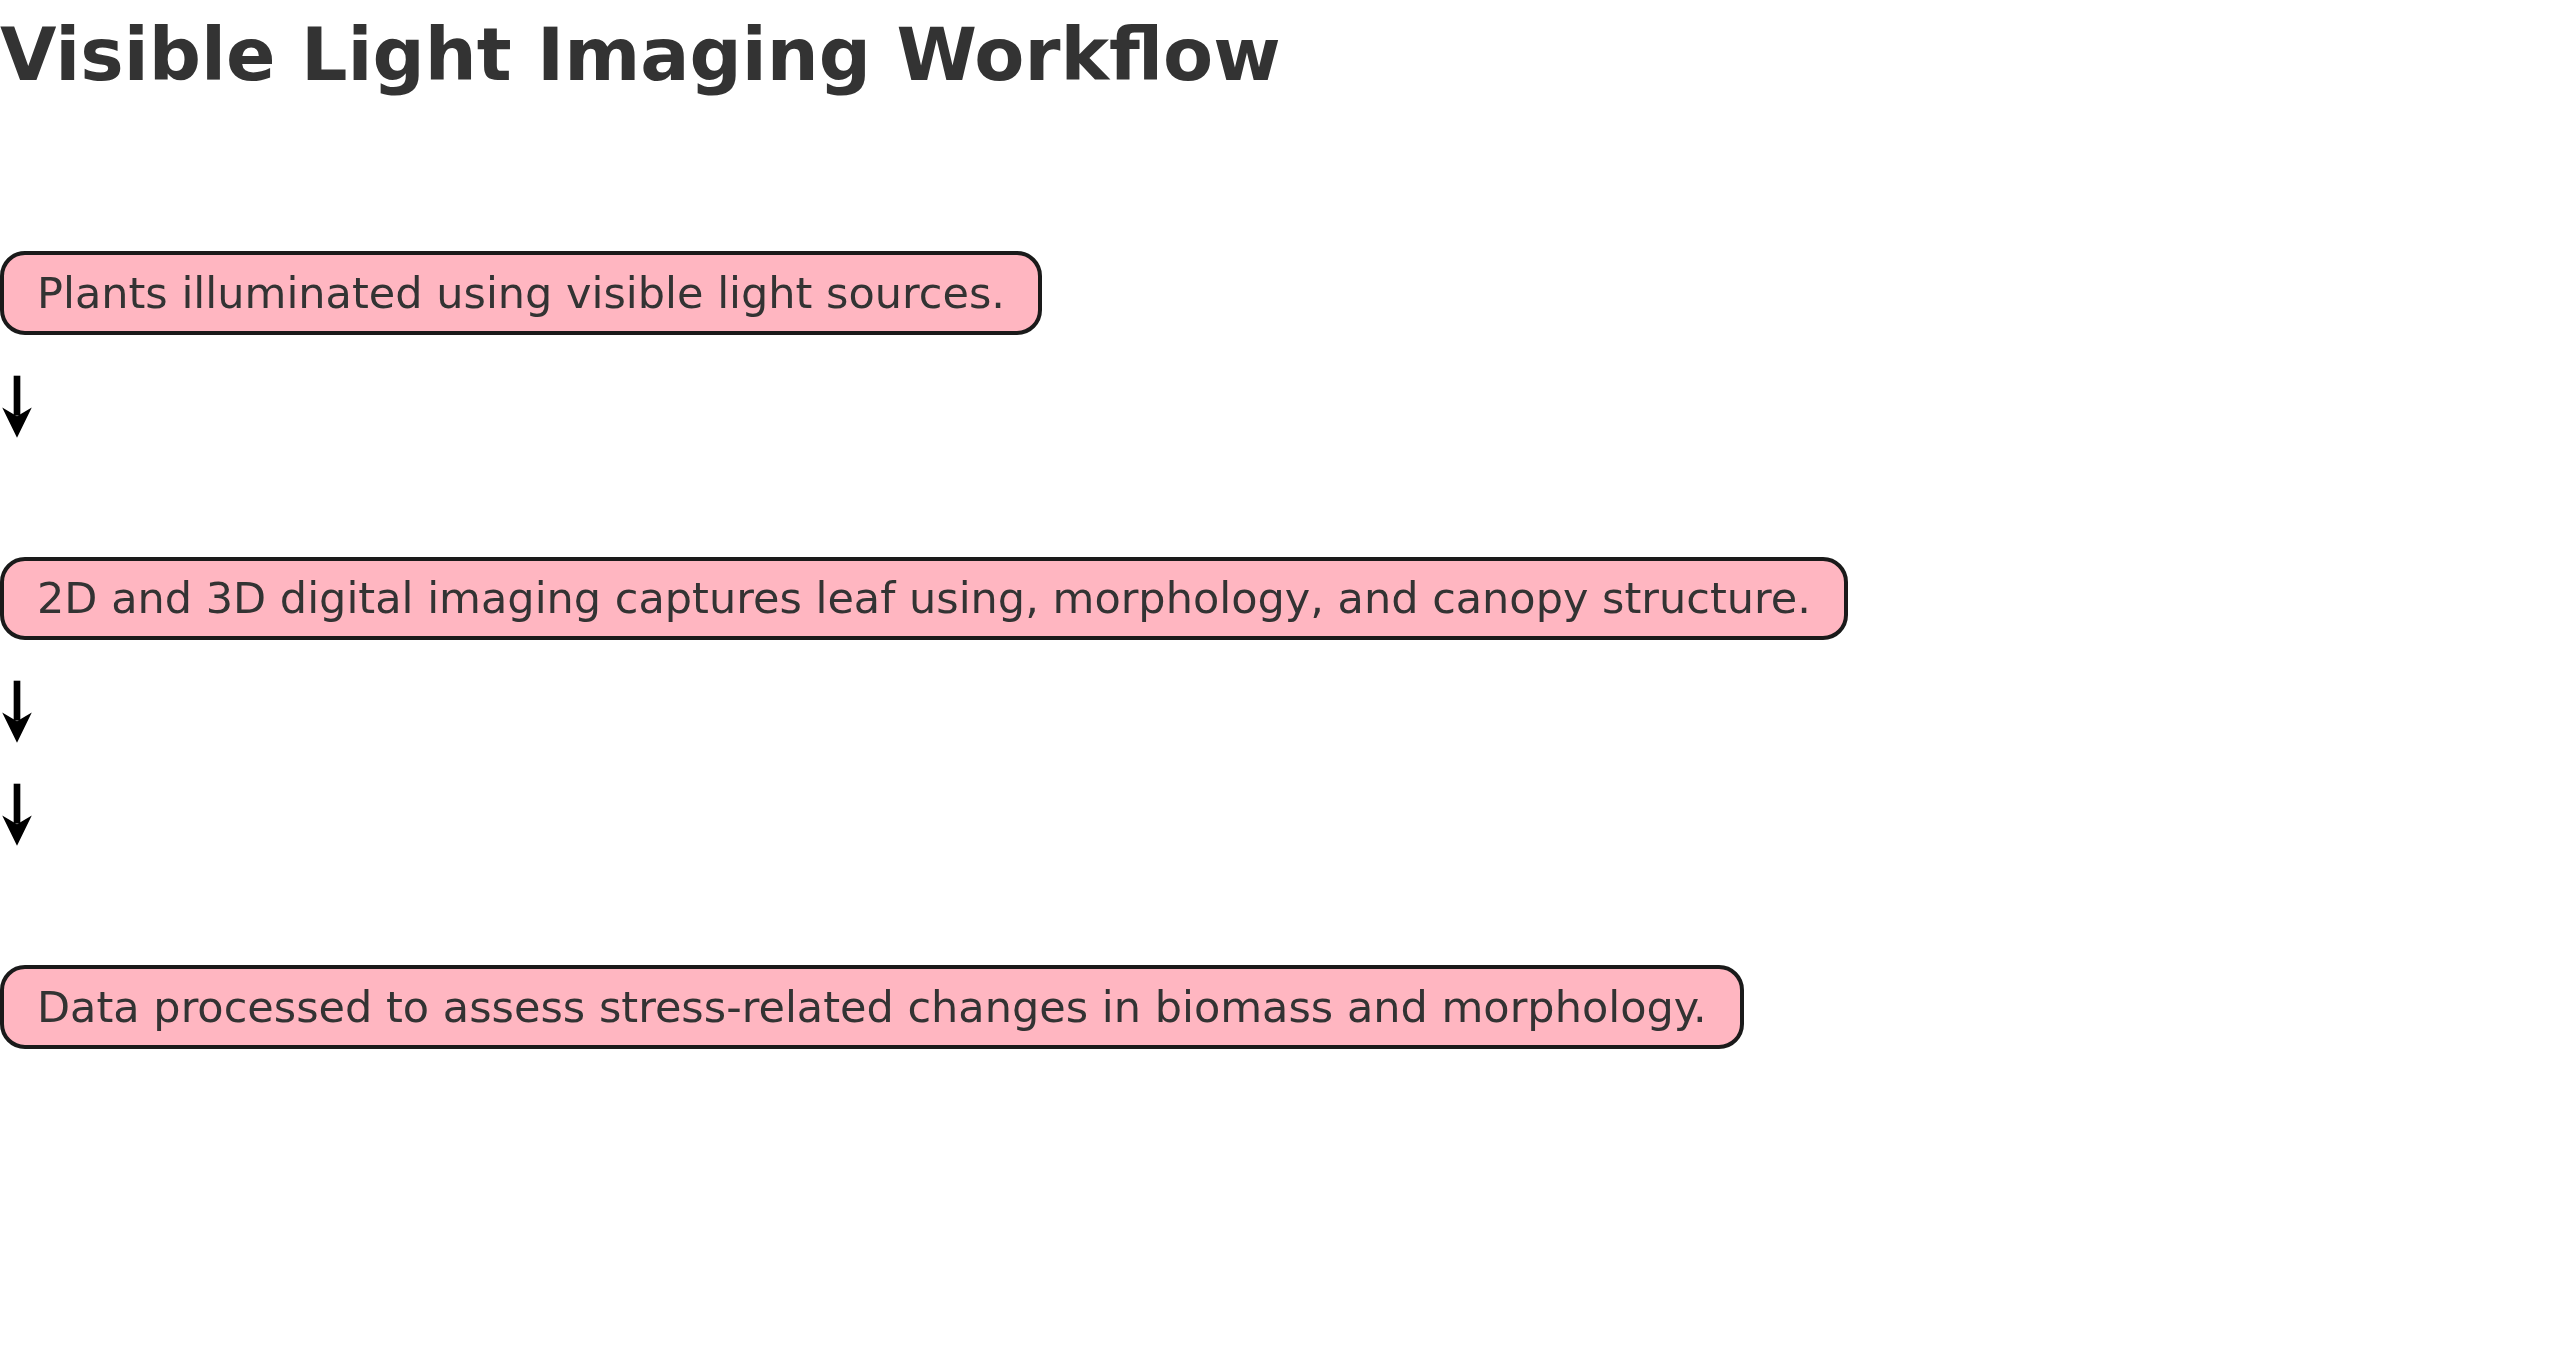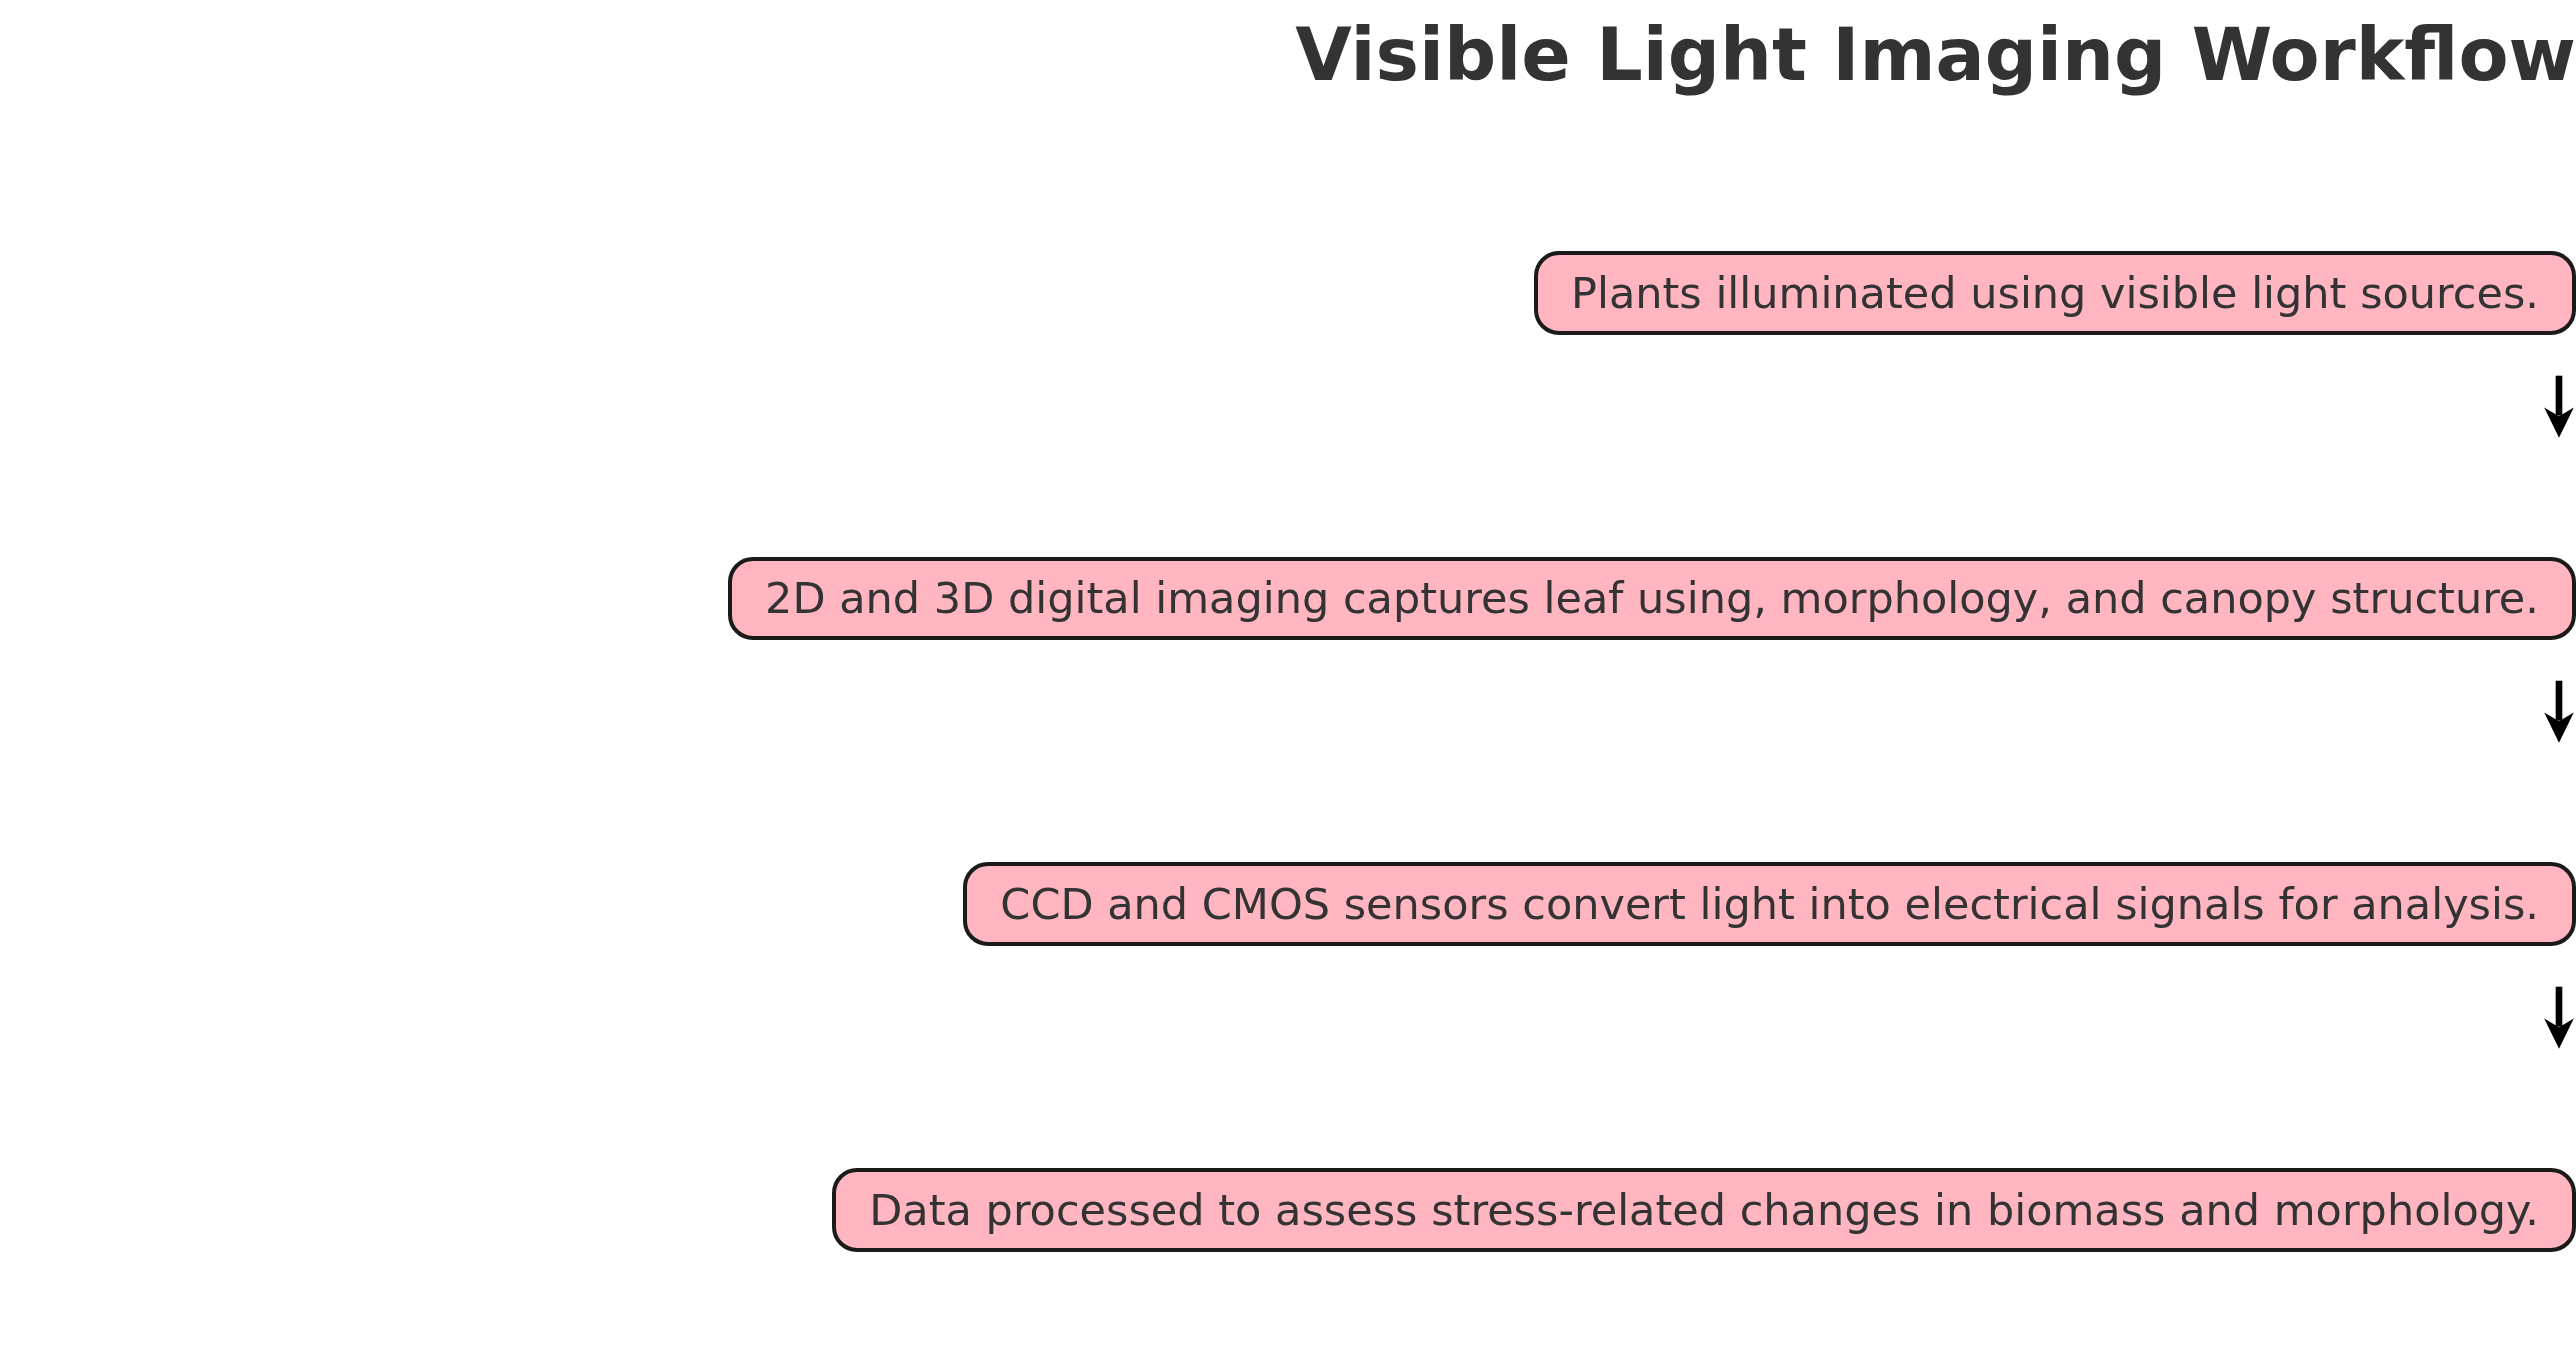--- a/index.html
+++ b/index.html
@@ -9,21 +9,21 @@
     height: 1363px;
     background: var(--background, #ffffff);
     overflow: hidden;
     font-family: "DejaVu Sans", sans-serif;
   }
   .canvas {
     width: 2576px;
     height: 1363px;
     display: flex;
     flex-direction: column;
-    align-items: flex-end;
+    align-items: flex-start;
   }
   .diagram-title {
     margin: 10.5px 0 0 0;
     font-size: 73px;
     font-weight: bold;
     line-height: 1.2;
     color: var(--title-text, #333333);
     white-space: nowrap;
   }
   .node {
@@ -65,21 +65,20 @@
     <polygon class="head" points="23,86 3,45 23,57 43,45"></polygon>
   </svg>
 
   <div class="node">2D and 3D digital imaging captures leaf using, morphology, and canopy structure.</div>
 
   <svg class="arrow" width="34" height="64" viewBox="0 0 46 86">
     <line class="shaft" x1="23" y1="2" x2="23" y2="56" stroke-width="9"></line>
     <polygon class="head" points="23,86 3,45 23,57 43,45"></polygon>
   </svg>
 
-  <div class="node">CCD and CMOS sensors convert light into electrical signals for analysis.</div>
 
   <svg class="arrow" width="34" height="64" viewBox="0 0 46 86">
     <line class="shaft" x1="23" y1="2" x2="23" y2="56" stroke-width="9"></line>
     <polygon class="head" points="23,86 3,45 23,57 43,45"></polygon>
   </svg>
 
   <div class="node">Data processed to assess stress-related changes in biomass and morphology.</div>
 
 </div>
 

